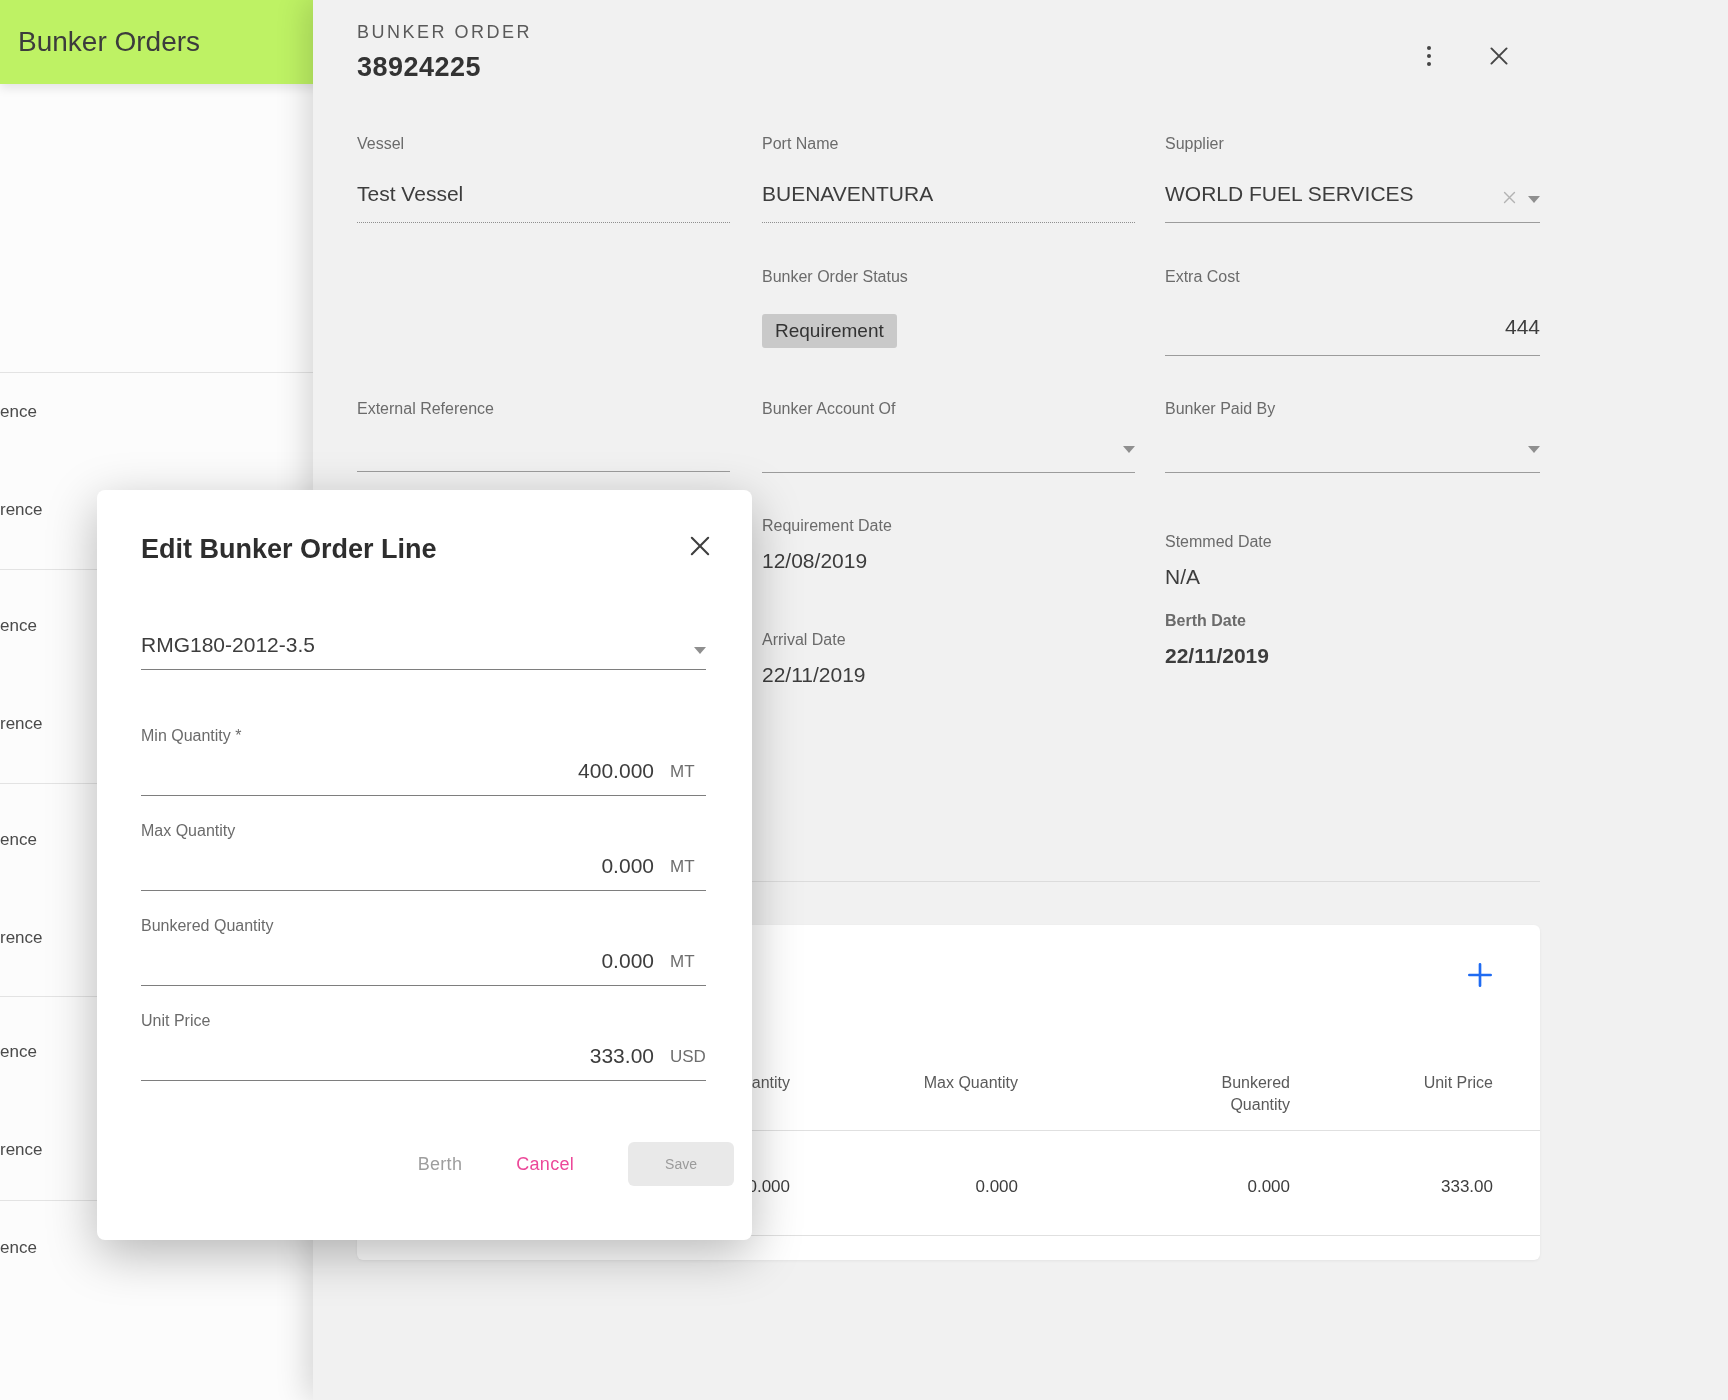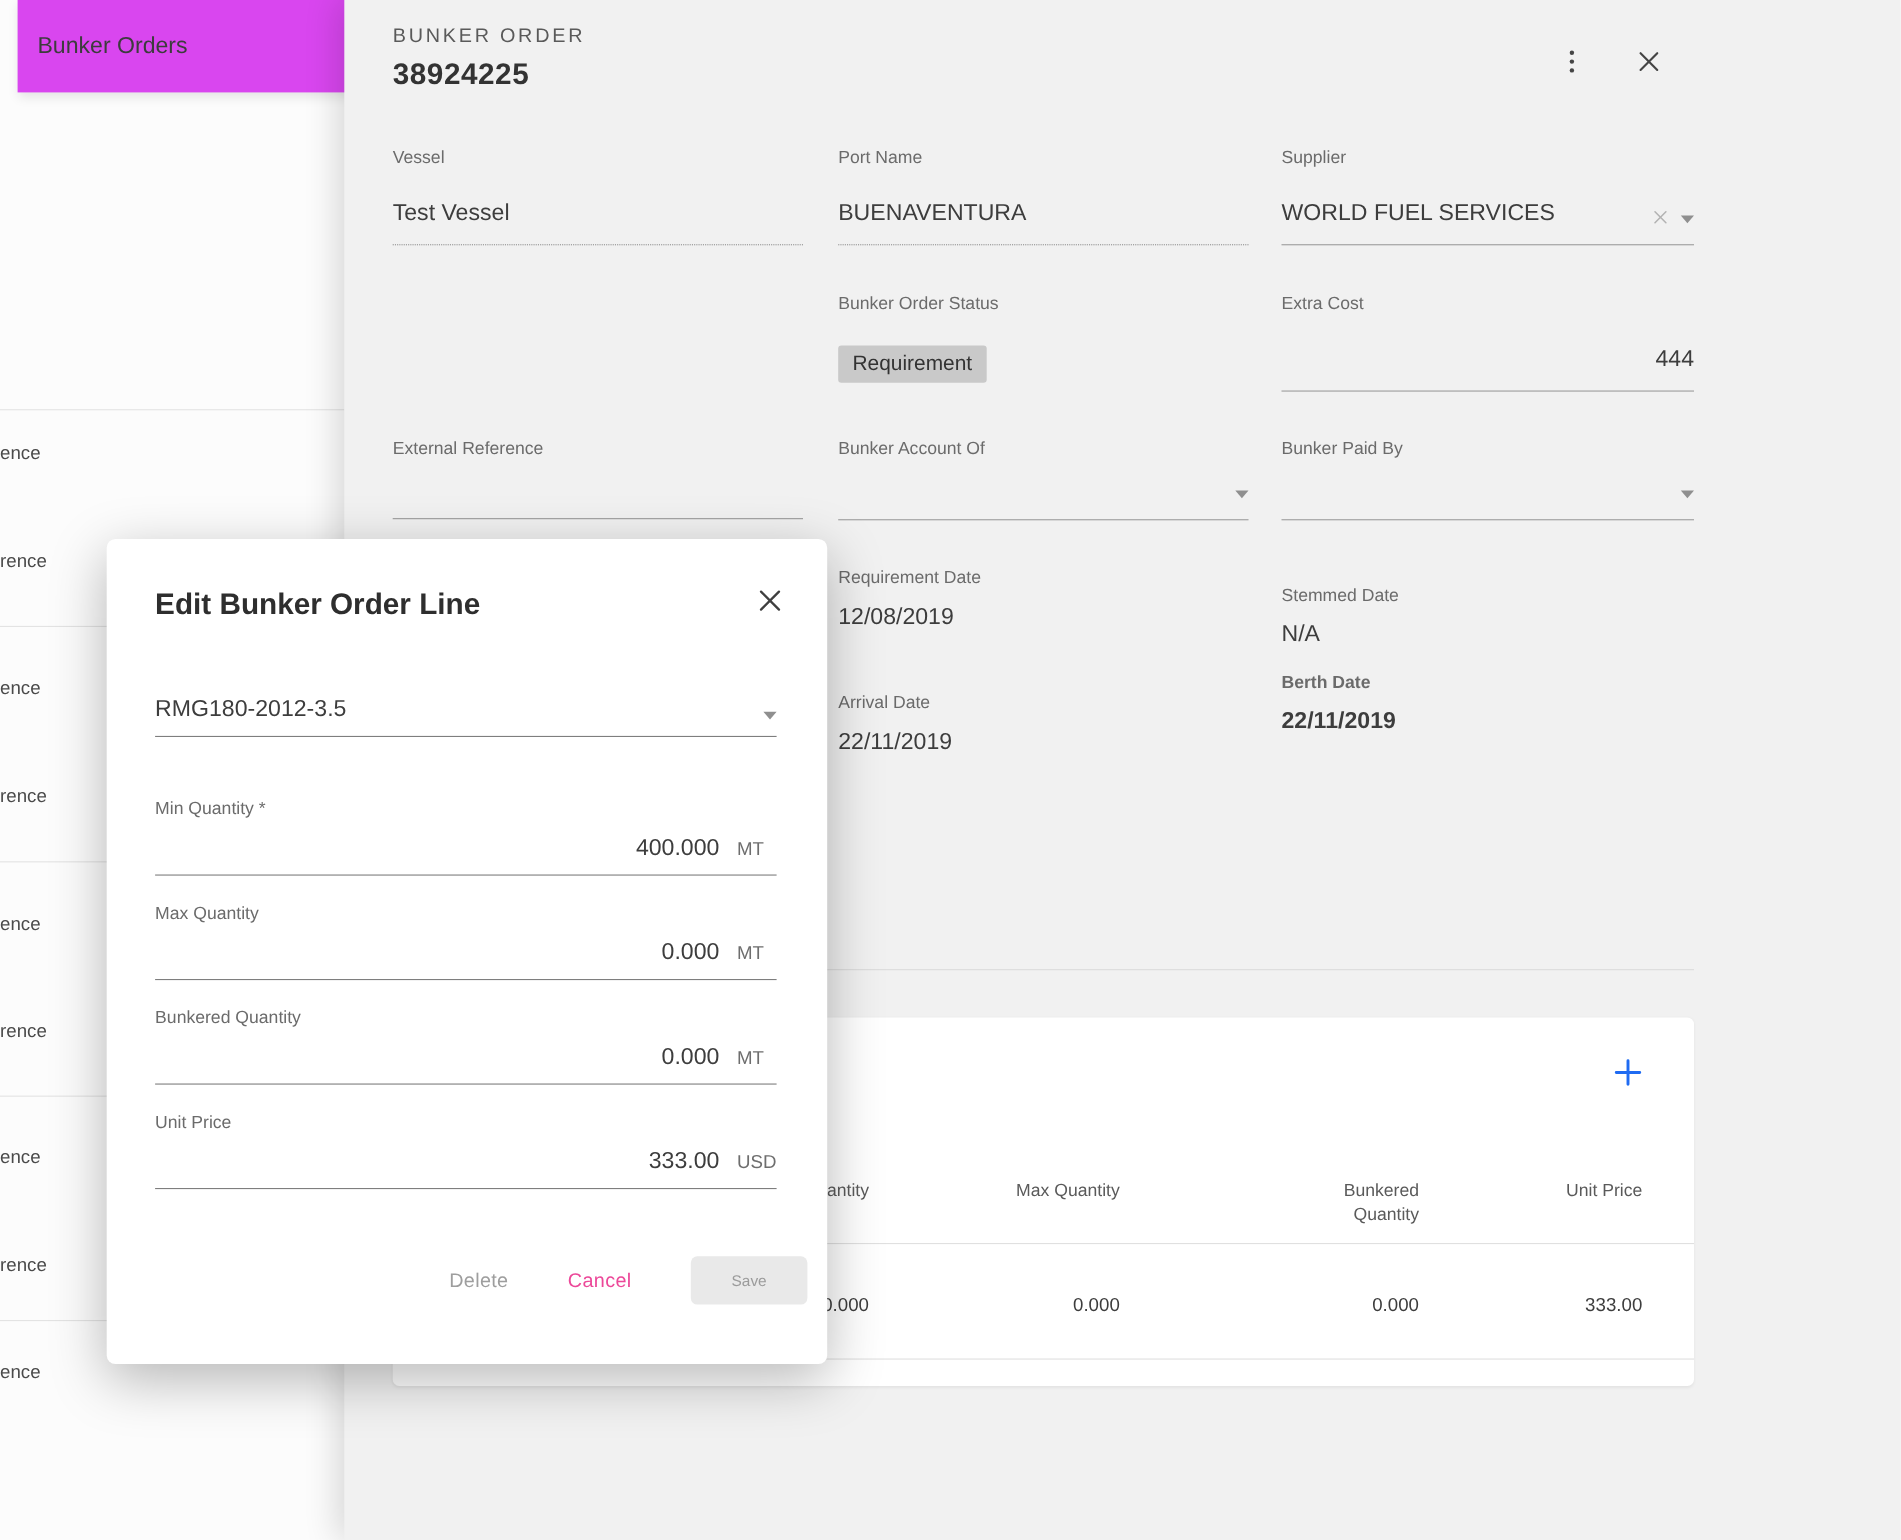--- a/index.html
+++ b/index.html
@@ -1,22 +1,22 @@
 <!DOCTYPE html>
 <html><head>
 <meta charset="utf-8">
 <style>
   * { margin:0; padding:0; box-sizing:border-box; font-family:"Liberation Sans","DejaVu Sans",sans-serif; }
   html,body { width:1728px; height:1400px; background:#ffffff; }
   .stage { position:relative; width:1728px; height:1400px; overflow:hidden; background:#fcfcfc; }
 
   
-  .bg-header { position:absolute; left:16px; top:0; width:360px; height:84px; background:#d946ef;
+  .bg-header { position:absolute; left:0; top:0; width:360px; height:84px; background:#bef264;
                box-shadow:0 4px 10px rgba(0,0,0,.10); display:flex; align-items:center; padding-left:18px;
-               font-size:21px; color:#3c3c3c; z-index:1; }
+               font-size:28px; color:#3c3c3c; z-index:1; }
   .bg-divider { position:absolute; left:0; width:313px; height:1px; background:#e3e3e3; z-index:1; }
   .bg-frag { position:absolute; left:0; font-size:17px; color:#4a4a4a; z-index:1; white-space:nowrap; }
 
   
   .panel { position:absolute; left:313px; top:0; width:1415px; height:1400px; background:#f1f1f1;
            box-shadow:-6px 0 30px rgba(0,0,0,.16); z-index:10; }
   .p-eyebrow { position:absolute; left:44px; top:22px; font-size:18px; letter-spacing:2.5px; color:#5a5a5a; }
   .p-id { position:absolute; left:44px; top:52px; font-size:27px; font-weight:600; color:#333; letter-spacing:.5px; }
   .p-kebab { position:absolute; left:1103px; top:42px; width:26px; height:28px; display:flex; flex-direction:column;
              align-items:center; justify-content:center; gap:4px; cursor:pointer; background:none; border:none; }
@@ -247,19 +247,19 @@
 
     <div class="m-field" style="top:522px;">
       <div class="m-label">Unit Price</div>
       <div class="m-row">
         <span class="m-value right">333.00</span>
         <span class="m-unit">USD</span>
       </div>
     </div>
 
     <div class="m-buttons">
-      <button class="txt-btn delete">Delete</button>
+      <button class="txt-btn delete">Berth</button>
       <button class="txt-btn cancel">Cancel</button>
       <button class="save-btn">Save</button>
     </div>
   </div>
 
 </div>
 
 </body></html>

